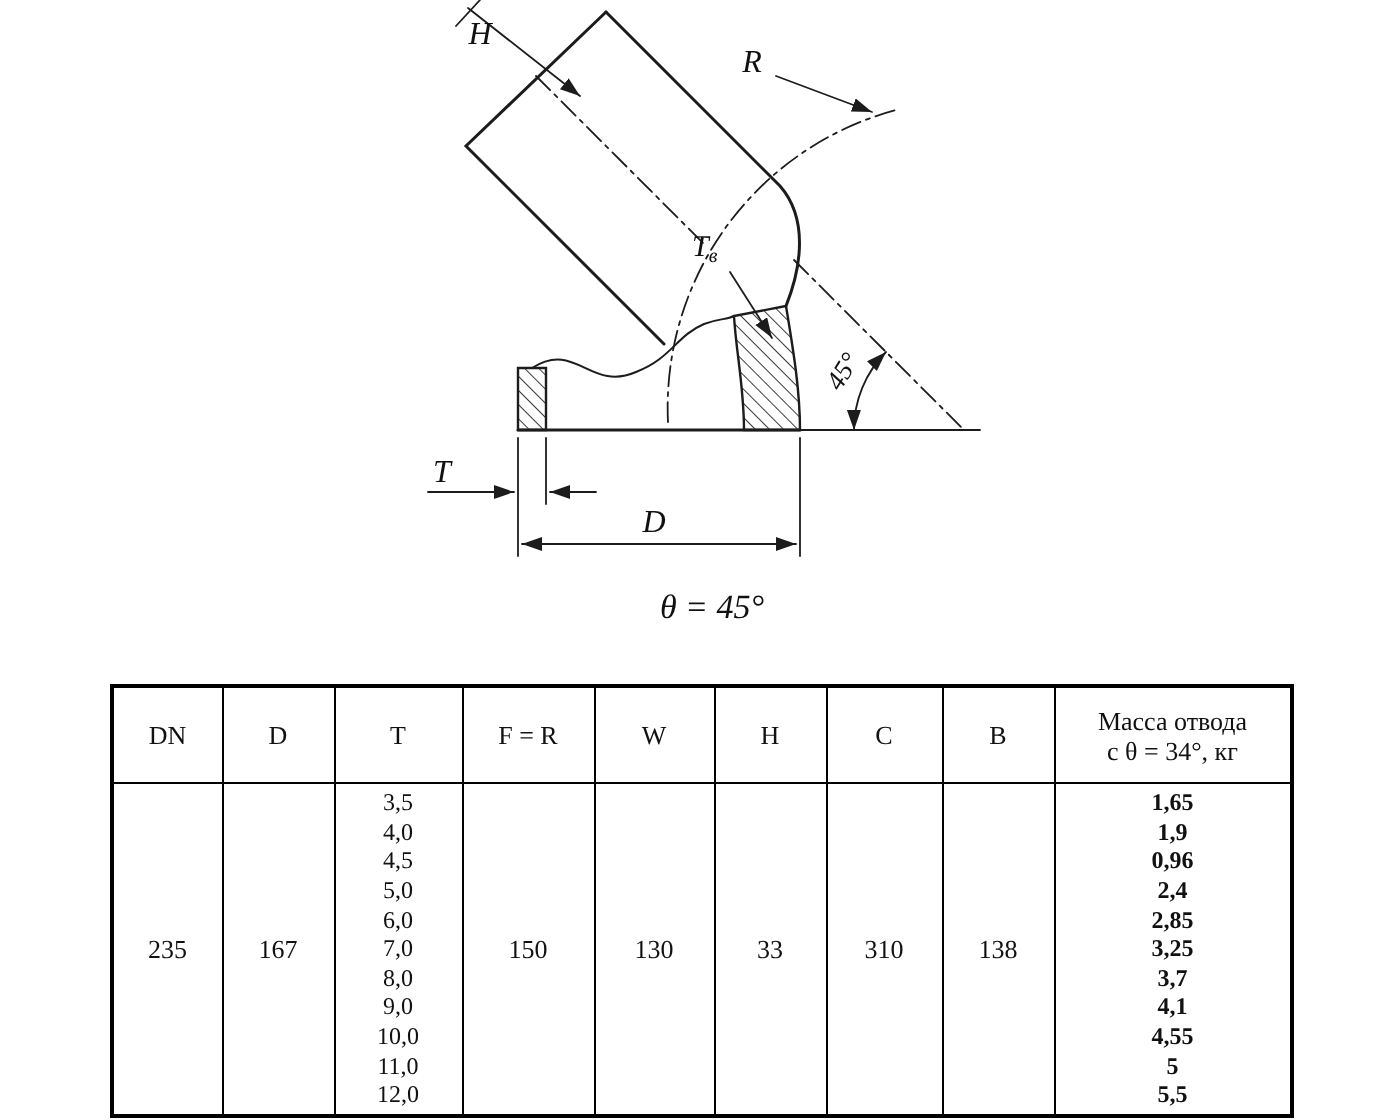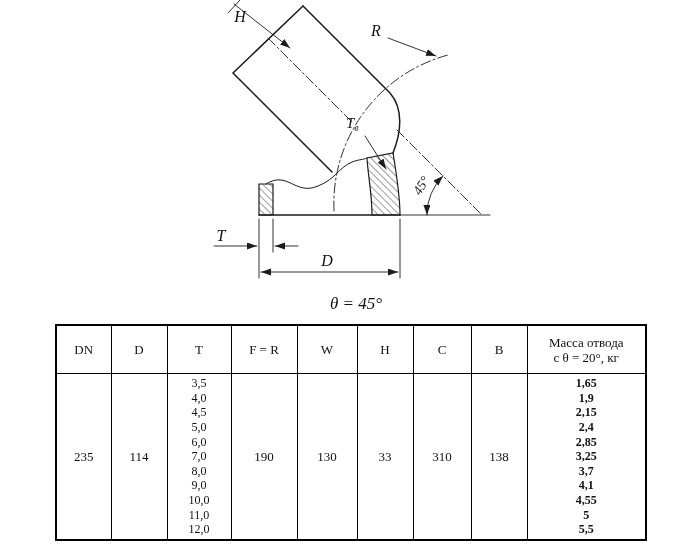--- a/index.html
+++ b/index.html
@@ -1,20 +1,20 @@
 <!DOCTYPE html>
 <html><head>
 <meta charset="utf-8">
 <style>
   html,body{margin:0;padding:0;background:#ffffff;}
   body{width:700px;height:560px;font-family:"Liberation Serif",serif;}
   .stage{position:relative;width:700px;height:560px;background:#fff;overflow:hidden;}
   svg.drawing{position:absolute;top:0;left:0;}
   table.tbl{
-    position:absolute;top:324px;left:55px;width:590px;
+    position:absolute;top:342px;left:55px;width:590px;
     border-collapse:collapse;table-layout:fixed;
     border:2px solid #000;background:#fff;color:#111;
   }
   table.tbl th, table.tbl td{
     border:1px solid #000;text-align:center;vertical-align:middle;
     font-weight:normal;padding:0 2px;
   }
   table.tbl th{height:47px;font-size:13px;line-height:15px;white-space:pre-line;}
   table.tbl td{height:165px;font-size:13px;margin-top:12px;}
   table.tbl td.multi{font-size:12px;line-height:14.6px;white-space:pre-line;}
@@ -98,46 +98,46 @@
       <tr>
         <th>DN</th>
         <th>D</th>
         <th>T</th>
         <th>F = R</th>
         <th>W</th>
         <th>H</th>
         <th>C</th>
         <th>B</th>
         <th>Масса отвода
-с θ = 20°, кг</th>
+с θ = 34°, кг</th>
       </tr>
     </thead>
     <tbody>
       <tr>
         <td>235</td>
-        <td>114</td>
+        <td>167</td>
         <td class="multi">3,5
 4,0
 4,5
 5,0
 6,0
 7,0
 8,0
 9,0
 10,0
 11,0
 12,0</td>
-        <td>190</td>
+        <td>150</td>
         <td>130</td>
         <td>33</td>
         <td>310</td>
         <td>138</td>
         <td class="multi mass">1,65
 1,9
-2,15
+0,96
 2,4
 2,85
 3,25
 3,7
 4,1
 4,55
 5
 5,5</td>
       </tr>
     </tbody>

